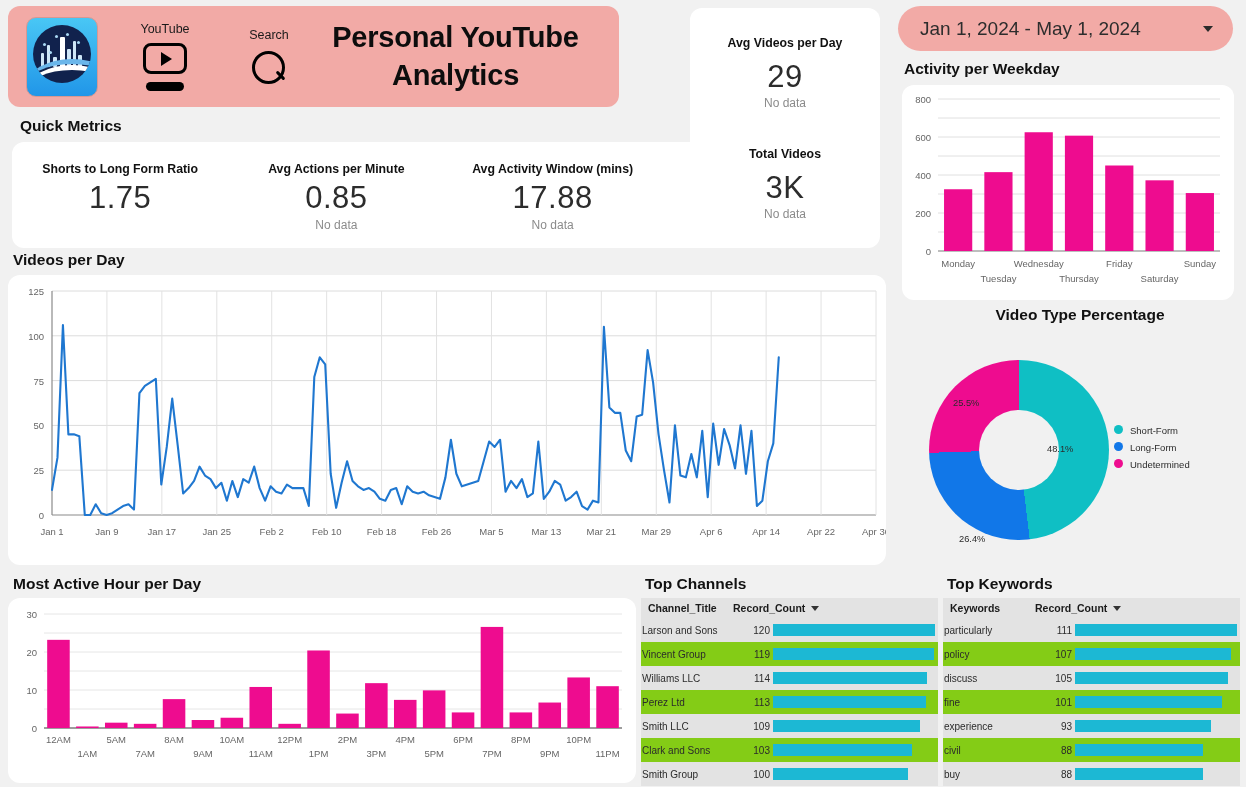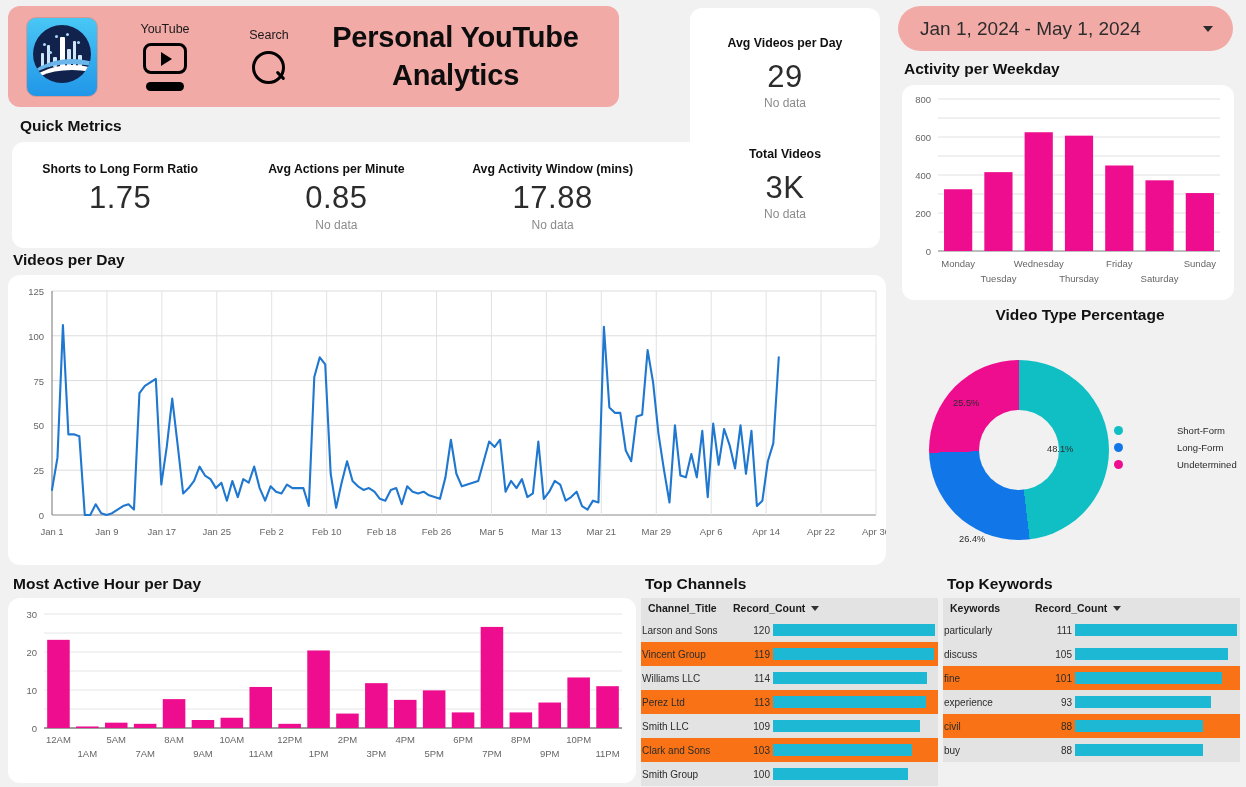--- a/index.html
+++ b/index.html
@@ -117,39 +117,39 @@
   .vtp-wrap { position:absolute; left: 902px; top: 330px; width: 344px; height: 240px; }
   .donut {
     position:absolute; left: 27px; top: 30px; width: 180px; height: 180px; border-radius: 50%;
   }
   .donut-hole {
     position:absolute; left: 77px; top: 80px; width: 80px; height: 80px;
     border-radius: 50%; background: #f1f1f1;
   }
   .slice-lbl { position:absolute; font-size: 9.3px; color:#2b2b2b; }
   .legend { position:absolute; left: 212px; top: 95px; }
-  .legend-row { display:flex; align-items:center; margin-bottom: 6px; gap: 47px; }
+  .legend-row { display:flex; align-items:flex-start; margin-bottom: 6px; }
   .legend-dot { width: 9px; height: 9px; border-radius: 50%; margin-right: 7px; }
   .legend-text { font-size: 9.5px; color:#2b2b2b; }
 
   
   .tbl-title-channels { position:absolute; left: 645px; top: 575px; }
   .tbl-title-keywords { position:absolute; left: 947px; top: 575px; }
   .tbl { position:absolute; font-size: 10px; }
   .tbl-channels { left: 641px; top: 598px; width: 297px; }
   .tbl-keywords { left: 943px; top: 598px; width: 297px; }
   .tbl-head { display:flex; background:#e3e3e3; height: 20px; align-items:center; }
   .th { font-size: 10.5px; font-weight: 700; color:#1a1a1a; }
   .th-name { width: 92px; padding-left: 7px; }
   .th-count { flex: 1; display:flex; align-items:center; }
   .th-caret { width:0;height:0;border-left:4px solid transparent;border-right:4px solid transparent;
               border-top:5px solid #333; margin-left: 6px; }
   .tr { display:flex; height: 24px; align-items:center; }
   .tr.alt { background:#e3e3e3; }
-  .tr.plain { background:#f97316; }
+  .tr.plain { background:#84cc16; }
   .td-name { width: 92px; padding-left: 1px; font-size: 10px; color:#2b2b2b;
              white-space:nowrap; overflow:hidden; }
   .td-num { width: 40px; text-align:right; font-size: 10px; color:#2b2b2b; padding-right: 3px; }
   .td-bar-wrap { flex:1; height: 12px; margin-right: 3px; }
   .td-bar { height: 12px; background:#1cb8d4; }
 
   .axis-text { font-size: 9.5px; fill: #666; font-family:"Liberation Sans", sans-serif; }
 </style>
 </head>
 <body>
@@ -471,20 +471,27 @@
       </span>
     </div>
     <div id="keywords-body">
         <div class="tr alt">
           <span class="td-name">particularly</span>
           <span class="td-num">111</span>
           <span class="td-bar-wrap">
             <div class="td-bar" style="width: 100%;"></div>
           </span>
         </div>
+        <div class="tr plain">
+          <span class="td-name">policy</span>
+          <span class="td-num">107</span>
+          <span class="td-bar-wrap">
+            <div class="td-bar" style="width: 96.4%;"></div>
+          </span>
+        </div>
         <div class="tr alt">
           <span class="td-name">discuss</span>
           <span class="td-num">105</span>
           <span class="td-bar-wrap">
             <div class="td-bar" style="width: 94.6%;"></div>
           </span>
         </div>
         <div class="tr plain">
           <span class="td-name">fine</span>
           <span class="td-num">101</span>

